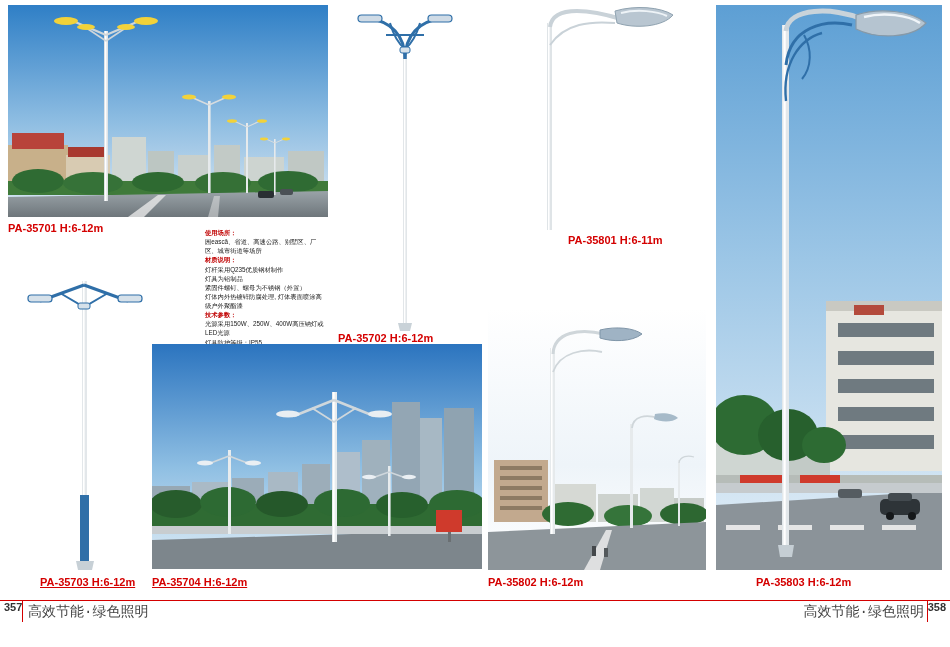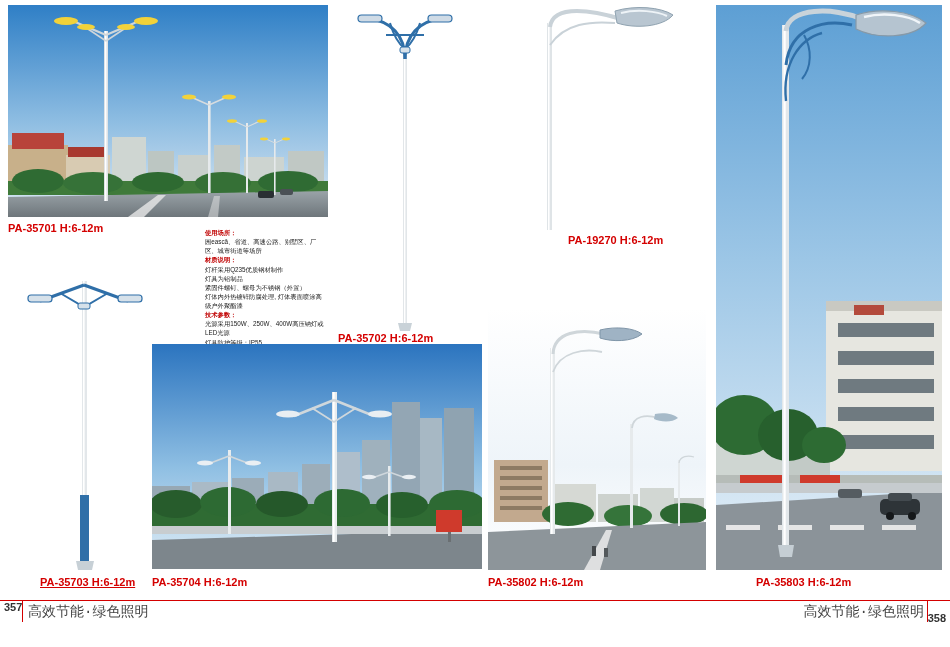--- a/index.html
+++ b/index.html
@@ -25,21 +25,21 @@
 
   
   .footer-line{
     position:absolute;left:0;right:0;top:600px;height:1px;background:#d40000;
   }
   .pagenum{
     position:absolute;top:601px;
     font-size:11px;color:#333;font-weight:bold;
   }
   .pagenum.left{left:4px;text-align:center;}
-  .pagenum.right{right:4px;margin-top:11px;}
+  .pagenum.right{right:4px;}
   .foot-text{
     position:absolute;top:603px;font-size:14px;color:#444;letter-spacing:0px;font-family:Liberation Mono, monospace;
   }
   .foot-text.left{left:28px;}
   .foot-text.right{right:26px;}
   .foot-tick{position:absolute;width:1px;height:22px;background:#d40000;top:600px;}
 
   
   .spec{
     position:absolute;
@@ -232,36 +232,36 @@
       <path d="M77,112 L98,120" stroke="#cfd7dc" stroke-width="1.8"></path>
       <ellipse cx="53" cy="119" rx="8" ry="2.6" fill="#eaeff3"></ellipse>
       <ellipse cx="101" cy="119" rx="8" ry="2.6" fill="#eaeff3"></ellipse>
       <rect x="236" y="122" width="2.6" height="70" fill="#e8ecee"></rect>
       <path d="M237,128 L220,134" stroke="#cfd7dc" stroke-width="1.5"></path>
       <path d="M237,128 L254,134" stroke="#cfd7dc" stroke-width="1.5"></path>
       <ellipse cx="217" cy="133" rx="7" ry="2.2" fill="#eaeff3"></ellipse>
       <ellipse cx="257" cy="133" rx="7" ry="2.2" fill="#eaeff3"></ellipse>
     </svg>
   </div>
-  <div class="caption" style="left:152px;top:576px;">PA-35704 H:6-12m</div>
+  <div class="caption" style="left:152px;top:576px;text-decoration:underline;">PA-35704 H:6-12m</div>
 
   <div class="photo" style="left:495px;top:5px;width:200px;height:225px;background:#ffffff;">
     <svg width="200" height="225" viewBox="0 0 200 225">
       <rect width="200" height="225" fill="#ffffff"></rect>
       <rect x="52" y="18" width="5" height="207" fill="#dfe4e7"></rect>
       <rect x="53" y="18" width="1.6" height="207" fill="#ffffff"></rect>
 
       <path d="M55,22 C58,-2 100,6 126,14" stroke="#c9d2d8" stroke-width="4" fill="none"></path>
       <path d="M55,40 C70,18 96,16 120,18" stroke="#c9d2d8" stroke-width="2" fill="none"></path>
 
       <path d="M120,6 C140,0 166,2 178,10 C168,22 140,24 122,18 Z" fill="#b9c6d1" stroke="#8fa2b0" stroke-width="1"></path>
       <path d="M126,8 C142,4 162,6 172,11" stroke="#eef3f7" stroke-width="2" fill="none"></path>
     </svg>
   </div>
-  <div class="caption" style="left:568px;top:234px;">PA-19270 H:6-12m</div>
+  <div class="caption" style="left:568px;top:234px;">PA-35801 H:6-11m</div>
 
   <div class="photo" style="left:488px;top:308px;width:218px;height:262px;">
     <svg width="218" height="262" viewBox="0 0 218 262">
       <defs>
         <linearGradient id="sk6" x1="0" y1="0" x2="0" y2="1">
           <stop offset="0%" stop-color="#ffffff"></stop>
             <stop offset="60%" stop-color="#eef4f9"></stop>
             <stop offset="100%" stop-color="#ffffff"></stop>
         </linearGradient>
       </defs>

